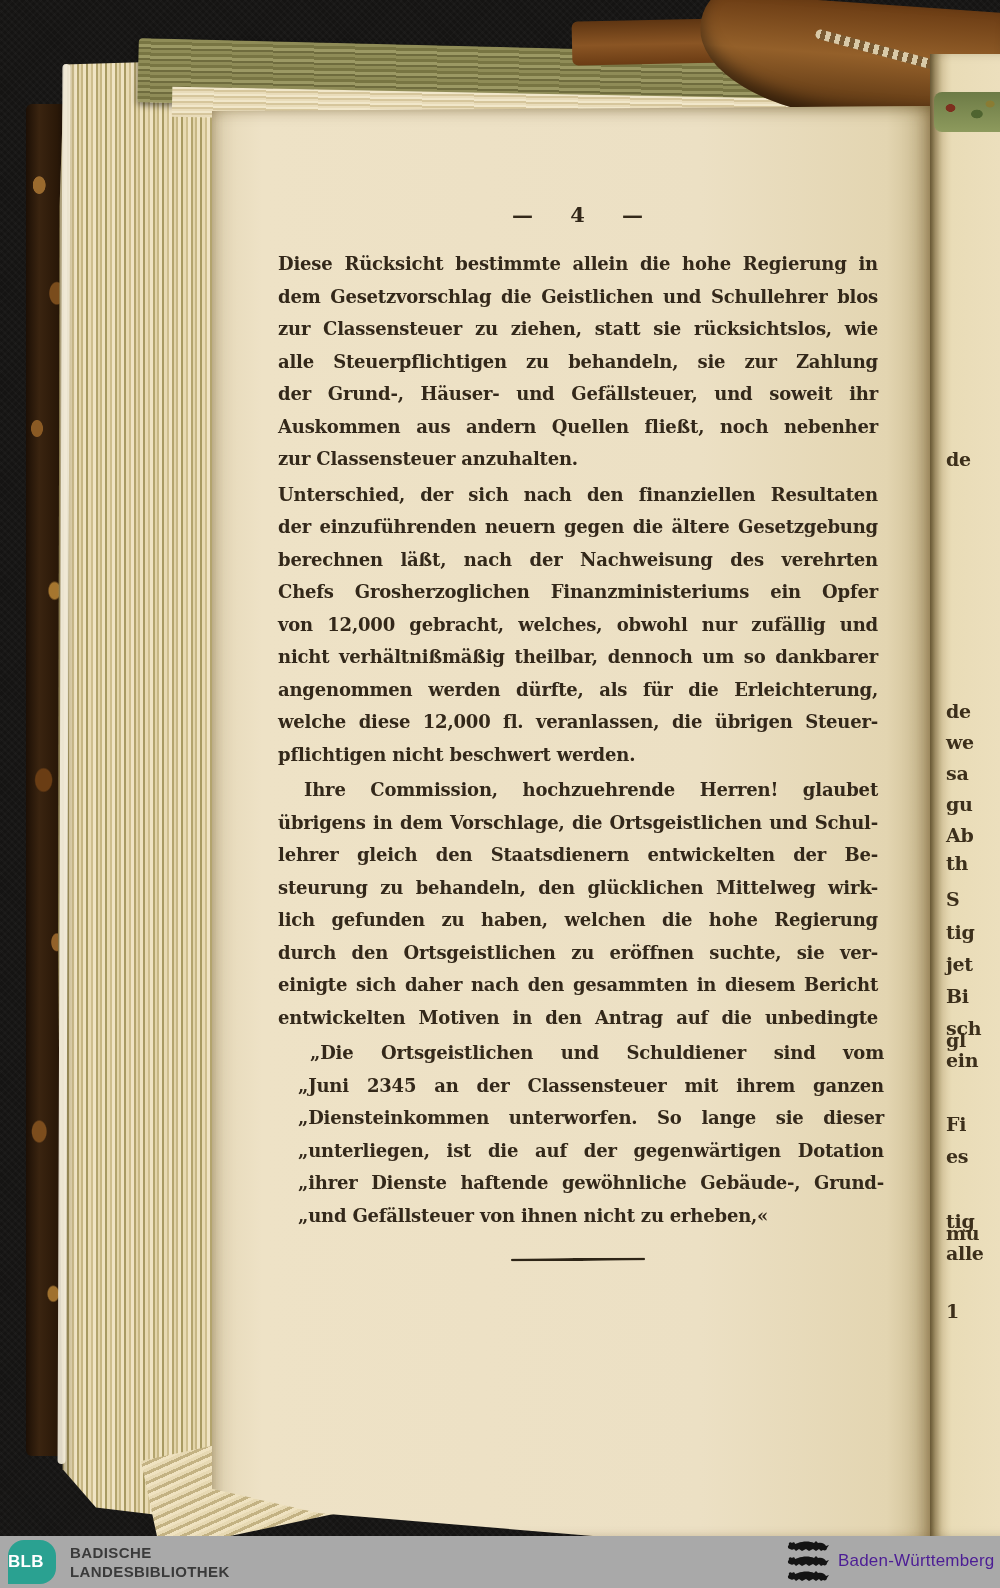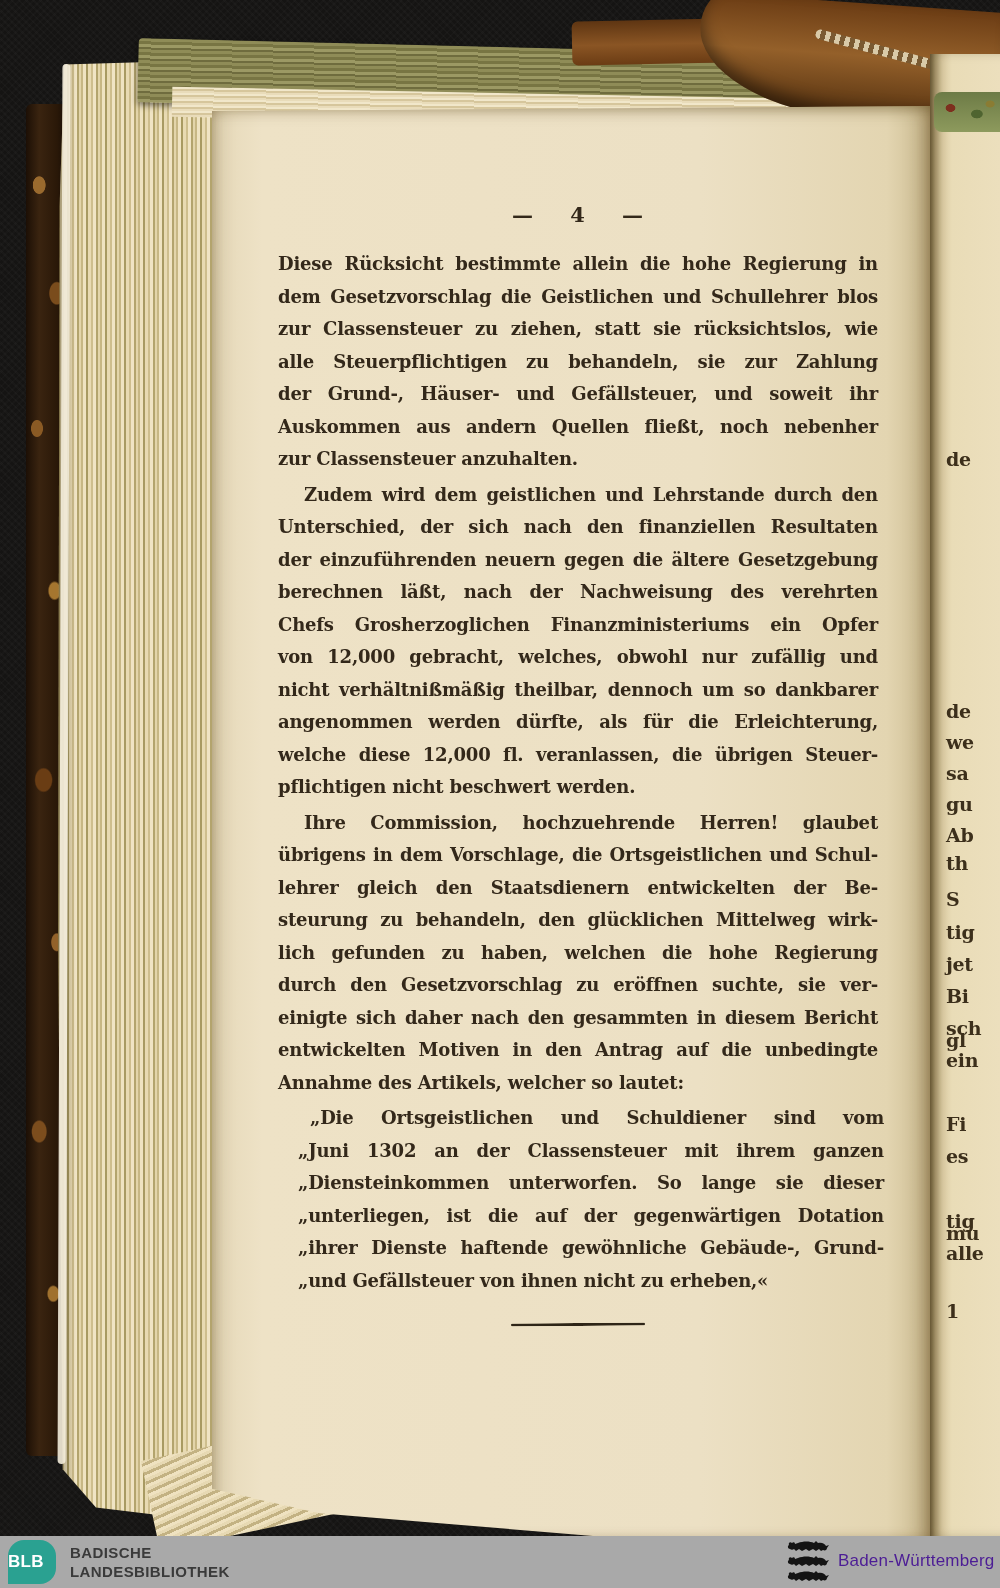--- a/index.html
+++ b/index.html
@@ -188,45 +188,43 @@
         <div class="paragraph">
           <div class="pline">Diese Rücksicht bestimmte allein die hohe Regierung in</div>
           <div class="pline">dem Gesetzvorschlag die Geistlichen und Schullehrer blos</div>
           <div class="pline">zur Classensteuer zu ziehen, statt sie rücksichtslos, wie</div>
           <div class="pline">alle Steuerpflichtigen zu behandeln, sie zur Zahlung</div>
           <div class="pline">der Grund-, Häuser- und Gefällsteuer, und soweit ihr</div>
           <div class="pline">Auskommen aus andern Quellen fließt, noch nebenher</div>
           <div class="pline last">zur Classensteuer anzuhalten.</div>
         </div>
         <div class="paragraph">
-          <div class="pline indent">Zudem wird dem geistlichen und Lehrstande durch den</div>
           <div class="pline">Unterschied, der sich nach den finanziellen Resultaten</div>
           <div class="pline">der einzuführenden neuern gegen die ältere Gesetzgebung</div>
           <div class="pline">berechnen läßt, nach der Nachweisung des verehrten</div>
           <div class="pline">Chefs Grosherzoglichen Finanzministeriums ein Opfer</div>
           <div class="pline">von 12,000 gebracht, welches, obwohl nur zufällig und</div>
           <div class="pline">nicht verhältnißmäßig theilbar, dennoch um so dankbarer</div>
           <div class="pline">angenommen werden dürfte, als für die Erleichterung,</div>
           <div class="pline">welche diese 12,000 fl. veranlassen, die übrigen Steuer-</div>
           <div class="pline last">pflichtigen nicht beschwert werden.</div>
         </div>
         <div class="paragraph">
           <div class="pline indent">Ihre Commission, hochzuehrende Herren! glaubet</div>
           <div class="pline">übrigens in dem Vorschlage, die Ortsgeistlichen und Schul-</div>
           <div class="pline">lehrer gleich den Staatsdienern entwickelten der Be-</div>
           <div class="pline">steurung zu behandeln, den glücklichen Mittelweg wirk-</div>
           <div class="pline">lich gefunden zu haben, welchen die hohe Regierung</div>
-          <div class="pline">durch den Gesetzvorschlag zu eröffnen suchte, sie ver-</div>
+          <div class="pline">durch den Ortsgeistlichen zu eröffnen suchte, sie ver-</div>
           <div class="pline">einigte sich daher nach den gesammten in diesem Bericht</div>
           <div class="pline">entwickelten Motiven in den Antrag auf die unbedingte</div>
-          <div class="pline last">Annahme des Artikels, welcher so lautet:</div>
         </div>
         <div class="paragraph quote">
           <div class="pline indent">„Die Ortsgeistlichen und Schuldiener sind vom</div>
-          <div class="pline">„Juni 1302 an der Classensteuer mit ihrem ganzen</div>
+          <div class="pline">„Juni 2345 an der Classensteuer mit ihrem ganzen</div>
           <div class="pline">„Diensteinkommen unterworfen. So lange sie dieser</div>
           <div class="pline">„unterliegen, ist die auf der gegenwärtigen Dotation</div>
           <div class="pline">„ihrer Dienste haftende gewöhnliche Gebäude-, Grund-</div>
           <div class="pline last">„und Gefällsteuer von ihnen nicht zu erheben,«</div>
         </div>
       </div>
     <div class="end-rule"></div>
   </div>
 </div>
 

